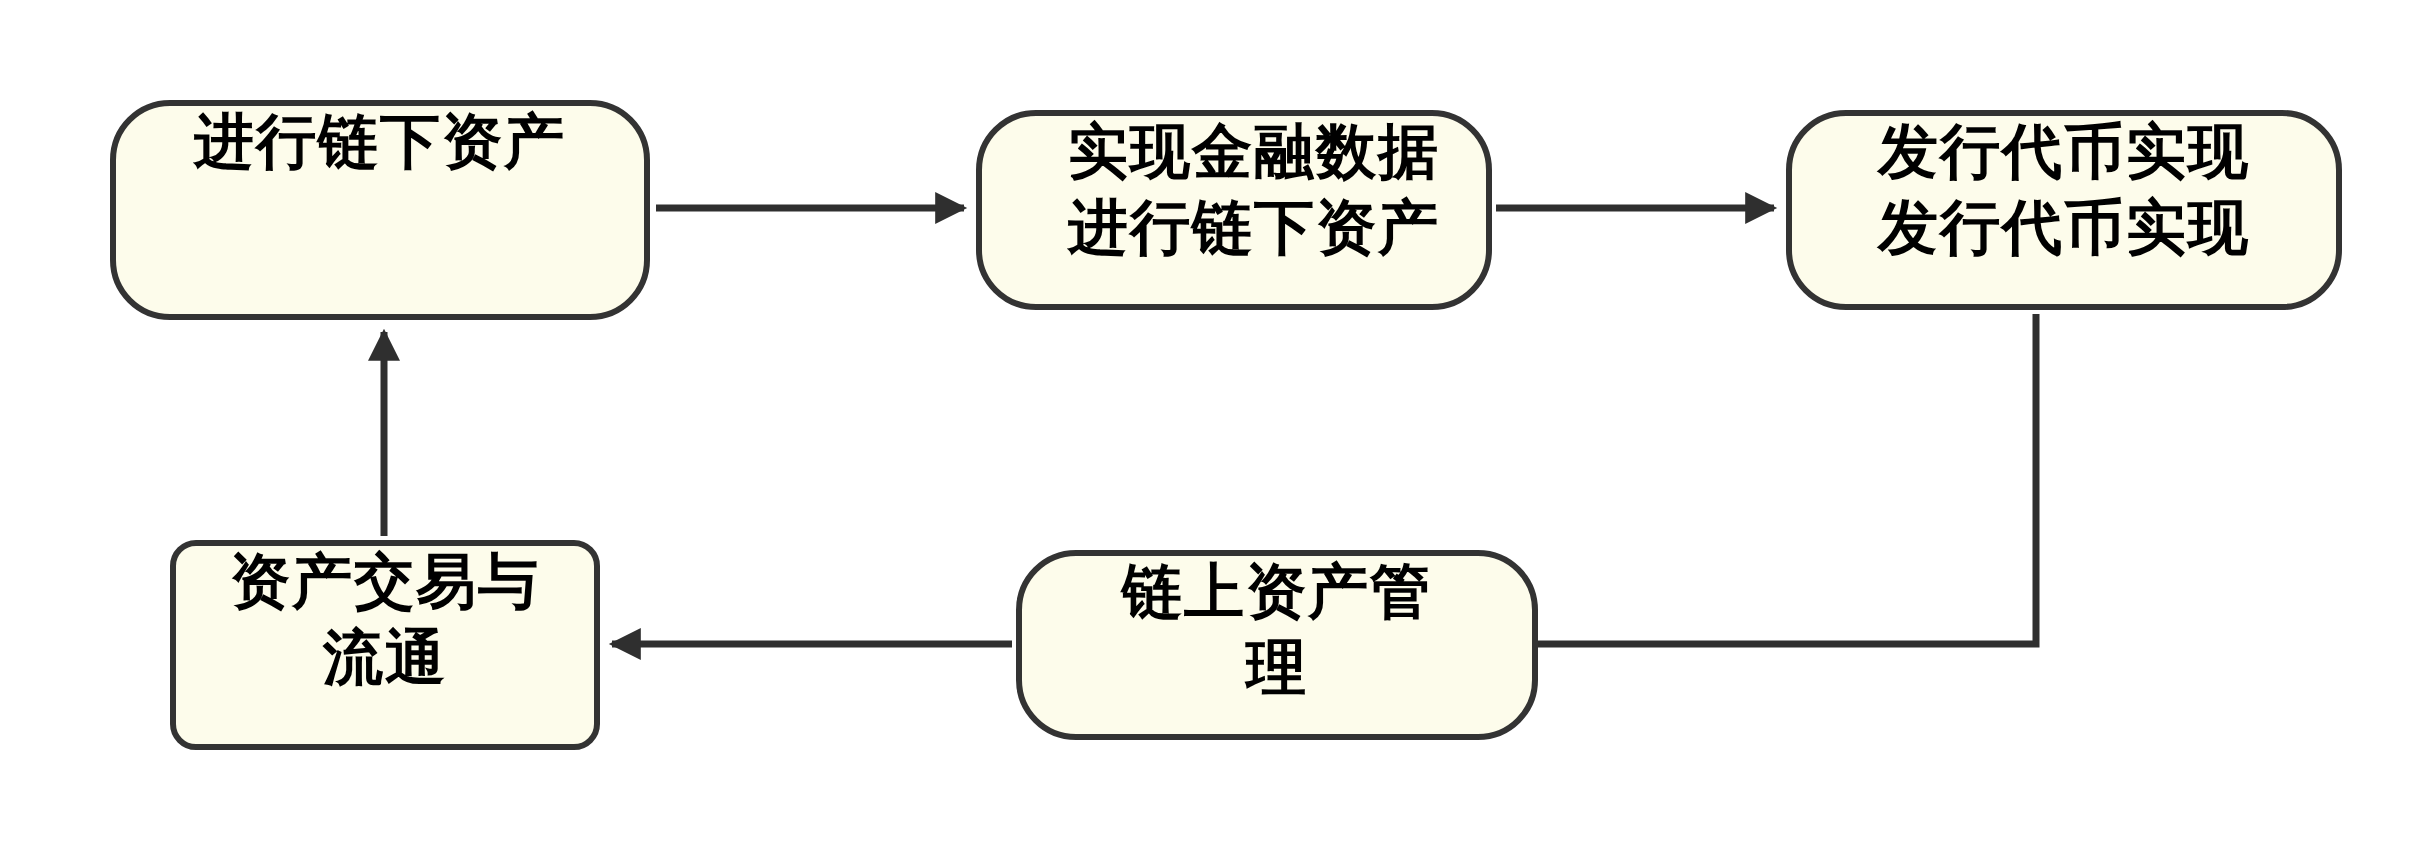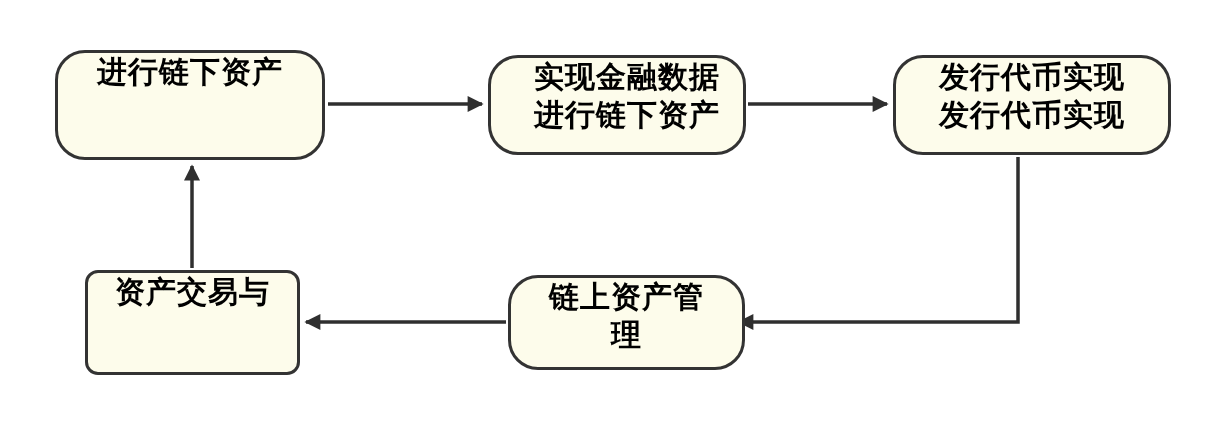--- a/index.html
+++ b/index.html
@@ -42,21 +42,21 @@
   }
   .node span {
     display: block;
     white-space: nowrap;
   }
   
   #node-0 { left: 55px;  top: 50px;  width: 270px; height: 110px; }
   #node-1 { left: 488px; top: 55px;  width: 258px; height: 100px; padding-left: 20px; }
   #node-2 { left: 893px; top: 55px;  width: 278px; height: 100px; }
   #node-3 { left: 85px;  top: 270px; width: 215px; height: 105px; border-radius: 13px; }
-  #node-4 { left: 508px; top: 275px; width: 237px; height: 95px; }
+  #node-4 { left: 508px; top: 275px; width: 261px; height: 95px; }
 </style>
 </head>
 <body>
 
 <div class="canvas">
 
   <svg class="arrow-layer" width="1218" height="429" viewBox="0 0 1218 429" xmlns="http://www.w3.org/2000/svg">
     <defs>
       <marker id="arrowhead" viewBox="0 0 10 10" refX="9" refY="5" markerWidth="22" markerHeight="16" markerUnits="userSpaceOnUse" orient="auto">
         <path d="M 0 0 L 10 5 L 0 10 z" fill="#2f2f2f"></path>
@@ -83,20 +83,21 @@
     <span>进行链下资产</span>
   </div>
 
   <div class="node" id="node-2">
     <span>发行代币实现</span>
     <span>发行代币实现</span>
   </div>
 
   <div class="node" id="node-3">
     <span>资产交易与</span>
+    <span>流通</span>
   </div>
 
   <div class="node" id="node-4">
     <span>链上资产管</span>
     <span>理</span>
   </div>
 
 </div>
 
 </body></html>

